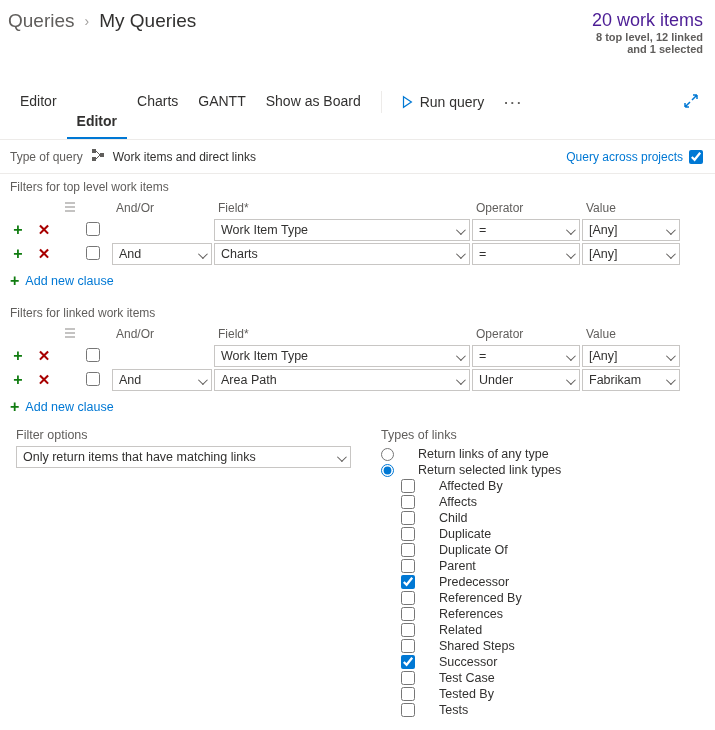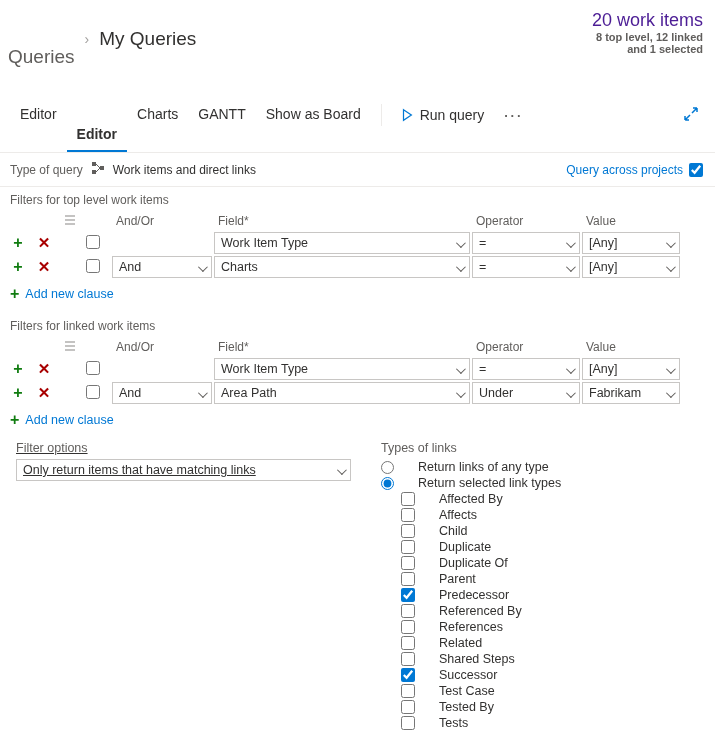--- a/index.html
+++ b/index.html
@@ -1,20 +1,20 @@
 <!DOCTYPE html>
 <html><head>
 <meta charset="utf-8">
 <style>
 * { box-sizing: border-box; margin: 0; padding: 0; }
 body { font-family: "Segoe UI", Arial, sans-serif; font-size: 13px; color: #323130; background: #fff; width: 715px; }
 .header { display: flex; justify-content: space-between; align-items: flex-start; padding: 10px 12px 6px 8px; }
 .breadcrumb { display: flex; align-items: center; gap: 10px; font-size: 19px; font-weight: 400; color: #323130; }
 .breadcrumb .sep { color: #a19f9d; font-size: 14px; }
-.breadcrumb .root { color: #605e5c; margin-top: 36px; }
+.breadcrumb .root { color: #605e5c; }
 .stats { text-align: right; font-size: 12px; }
 .stats .count { font-size: 18px; color: #4c1d95; }
 .stats .detail { color: #605e5c; font-size: 11px; font-weight: bold; }
 .tabbar { display: flex; align-items: center; padding: 4px 10px 0 10px; border-bottom: 1px solid #edebe9; }
 .tabbar .tab { padding: 8px 10px; font-size: 14px; cursor: pointer; color: #323130; border-bottom: 2px solid transparent; }
 .tabbar .tab.active { font-weight: 600; border-bottom-color: #0078d4; margin-top: 40px; }
 .tabbar .divider { width: 1px; height: 22px; background: #edebe9; margin: 0 10px; }
 .tabbar .run { display: flex; align-items: center; gap: 6px; color: #323130; cursor: pointer; padding: 8px 8px; font-size: 14px; }
 .tabbar .run svg { width: 14px; height: 14px; stroke: #0078d4; fill: none; stroke-width: 1.4; }
 .tabbar .more { padding: 8px 12px; cursor: pointer; color: #605e5c; letter-spacing: 2px; font-weight: 700; }
@@ -35,21 +35,21 @@
 .plus { color: #107c10; font-size: 16px; font-weight: 700; }
 .cross { color: #a80000; font-size: 15px; font-weight: 700; }
 .listicon svg { width: 12px; height: 10px; stroke: #8a8886; fill: none; stroke-width: 1.2; }
 input[type=checkbox] { width: 14px; height: 14px; cursor: pointer; accent-color: #0078d4; }
 .sel { position: relative; display: flex; align-items: center; border: 1px solid #c8c6c4; background: #fff; height: 22px; padding: 0 6px 0 6px; font-size: 12.5px; color: #323130; cursor: pointer; }
 .sel::after { content: ''; position: absolute; right: 6px; top: 8px; width: 6px; height: 6px; border-right: 1px solid #605e5c; border-bottom: 1px solid #605e5c; transform: rotate(45deg) translateY(-2px); }
 .addclause { display: flex; align-items: center; gap: 6px; padding: 6px 10px 10px; color: #0078d4; font-size: 12.5px; cursor: pointer; }
 .addclause .plus { color: #107c10; }
 .lower { display: flex; gap: 30px; padding: 2px 10px 14px 16px; }
 .lower .col { display: flex; flex-direction: column; }
-.lower .col.one { width: 335px; text-decoration: underline; }
+.lower .col.one { width: 335px; }
 .lower .lbl { font-size: 12.5px; color: #605e5c; margin-bottom: 4px; }
 .radio-row, .chk-row { display: flex; align-items: center; gap: 24px; padding: 1px 0; font-size: 12.5px; color: #323130; }
 .chk-row { padding-left: 20px; }
 .radio-row input[type=radio] { width: 13px; height: 13px; accent-color: #0078d4; }
 .bottomline { border-top: 1px solid #edebe9; height: 1px; }
 </style>
 </head>
 <body>
 
 <div class="header">

